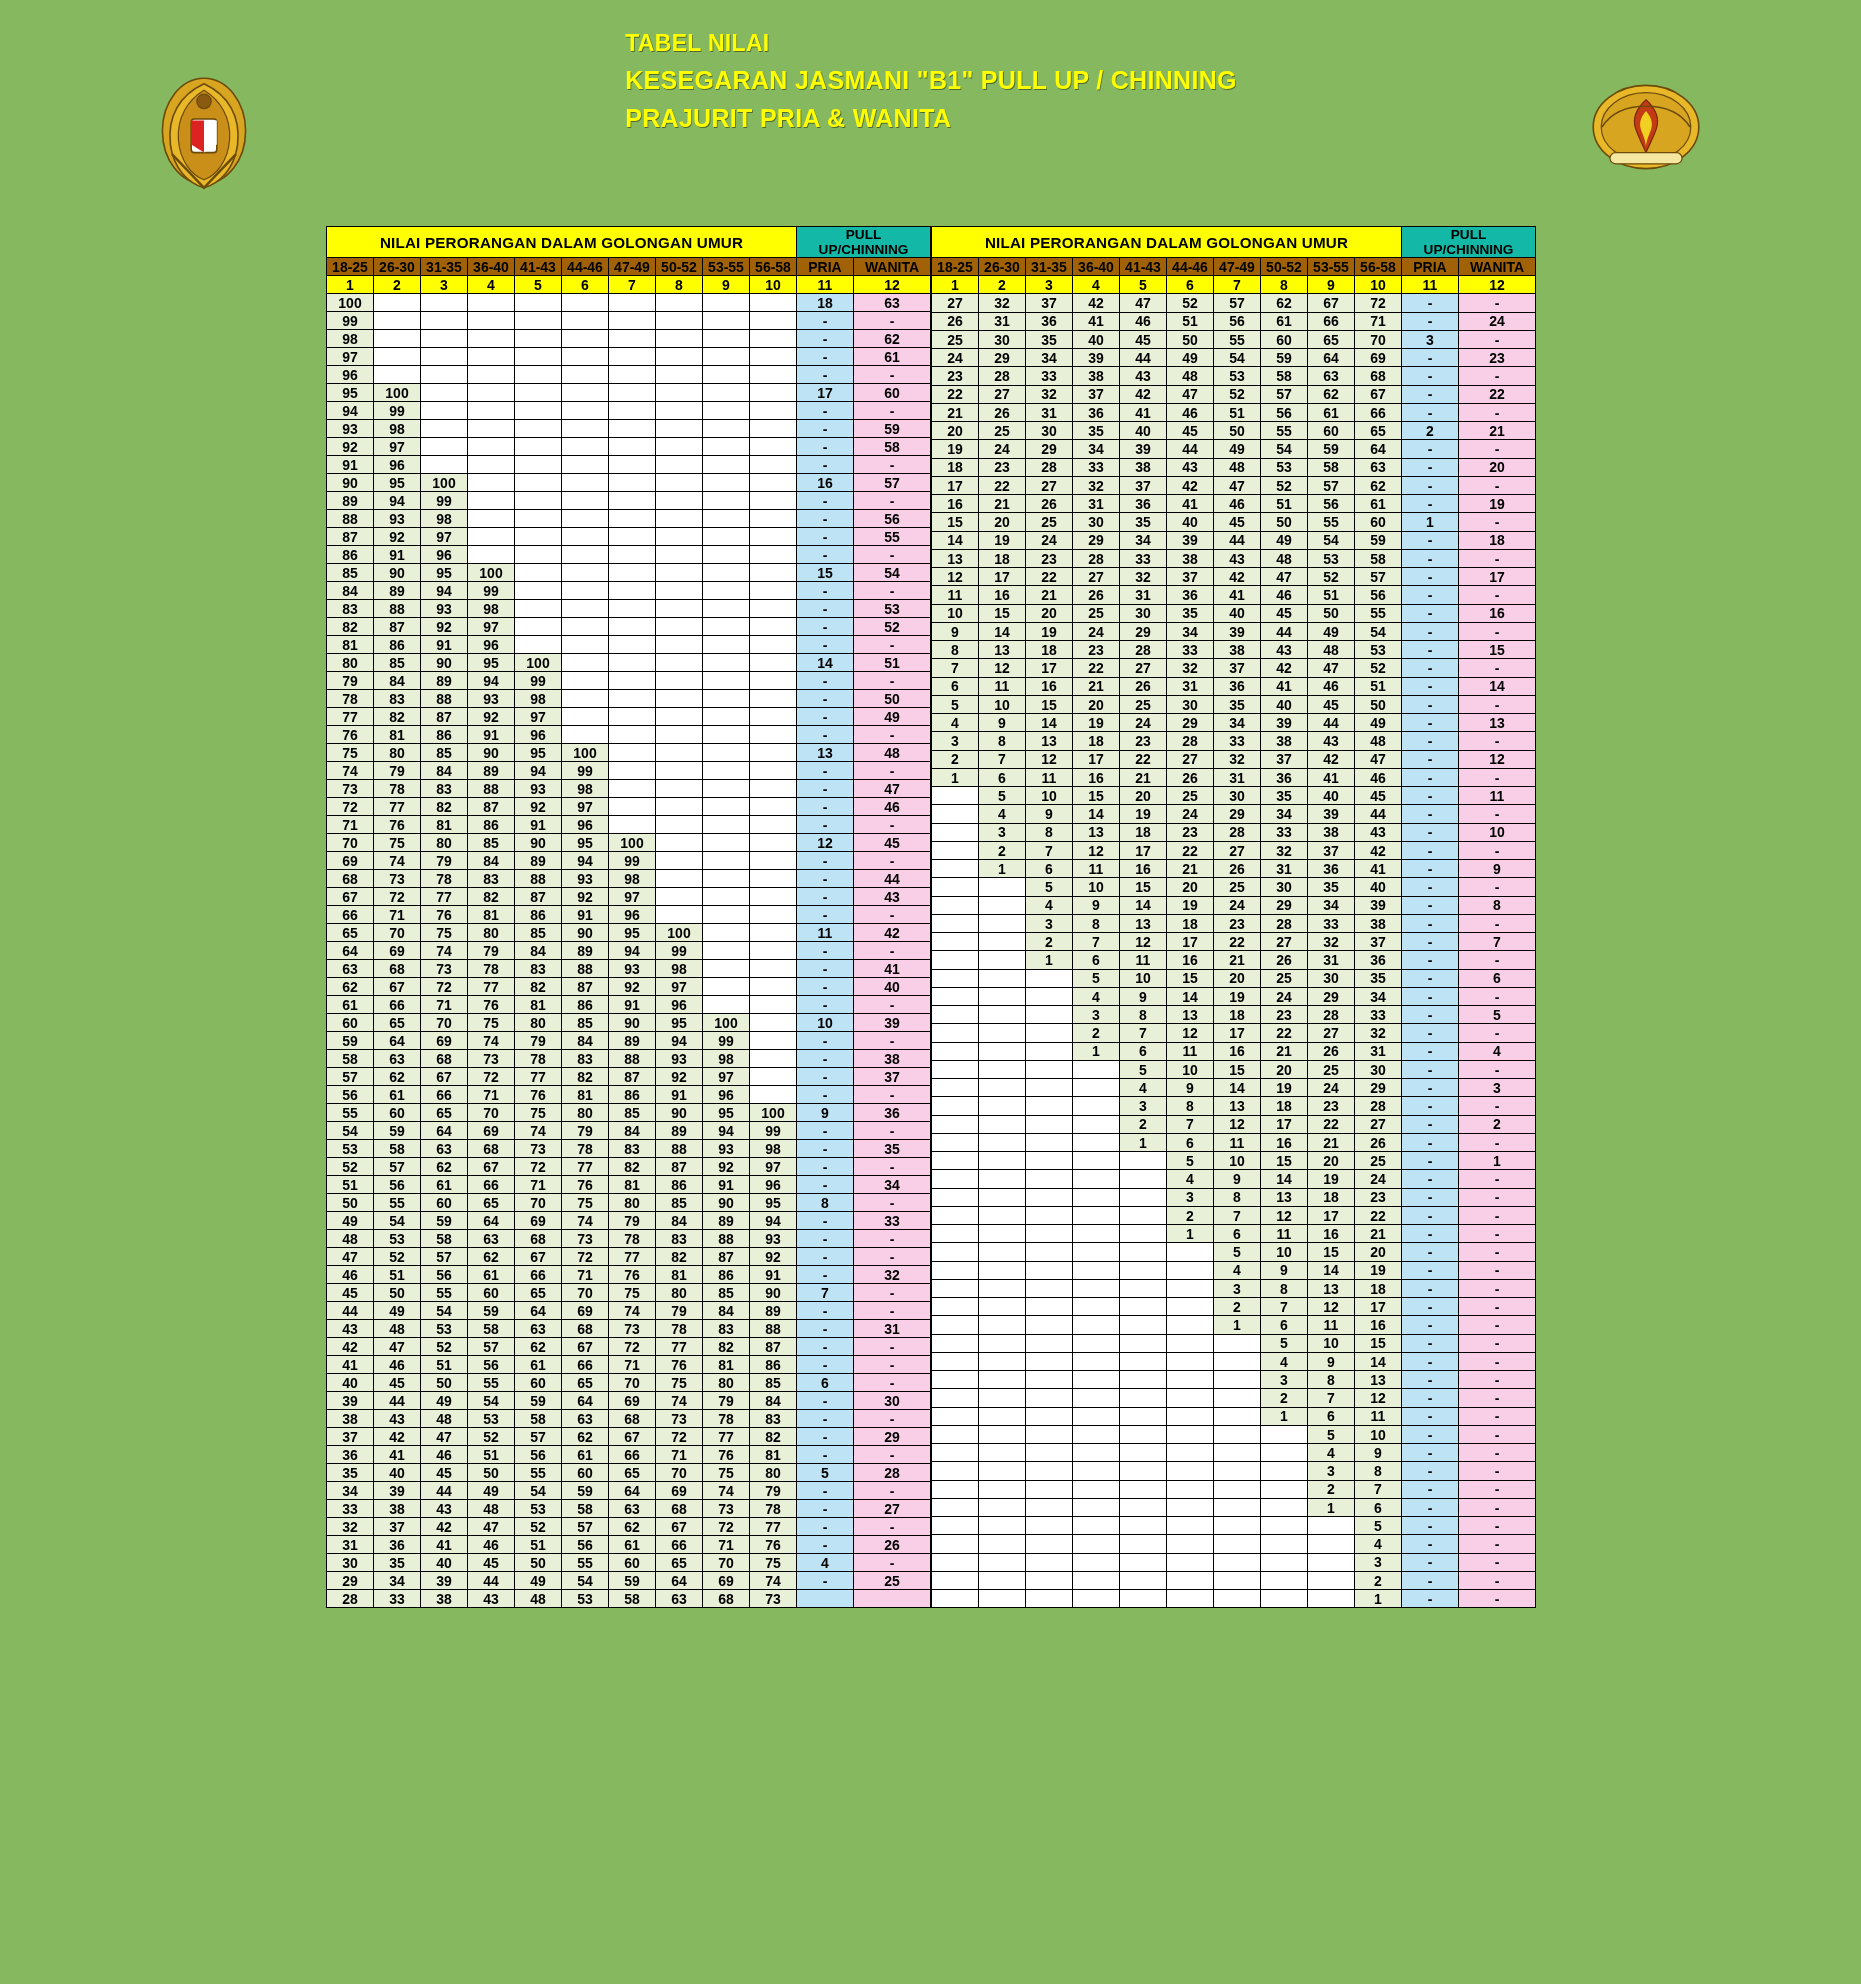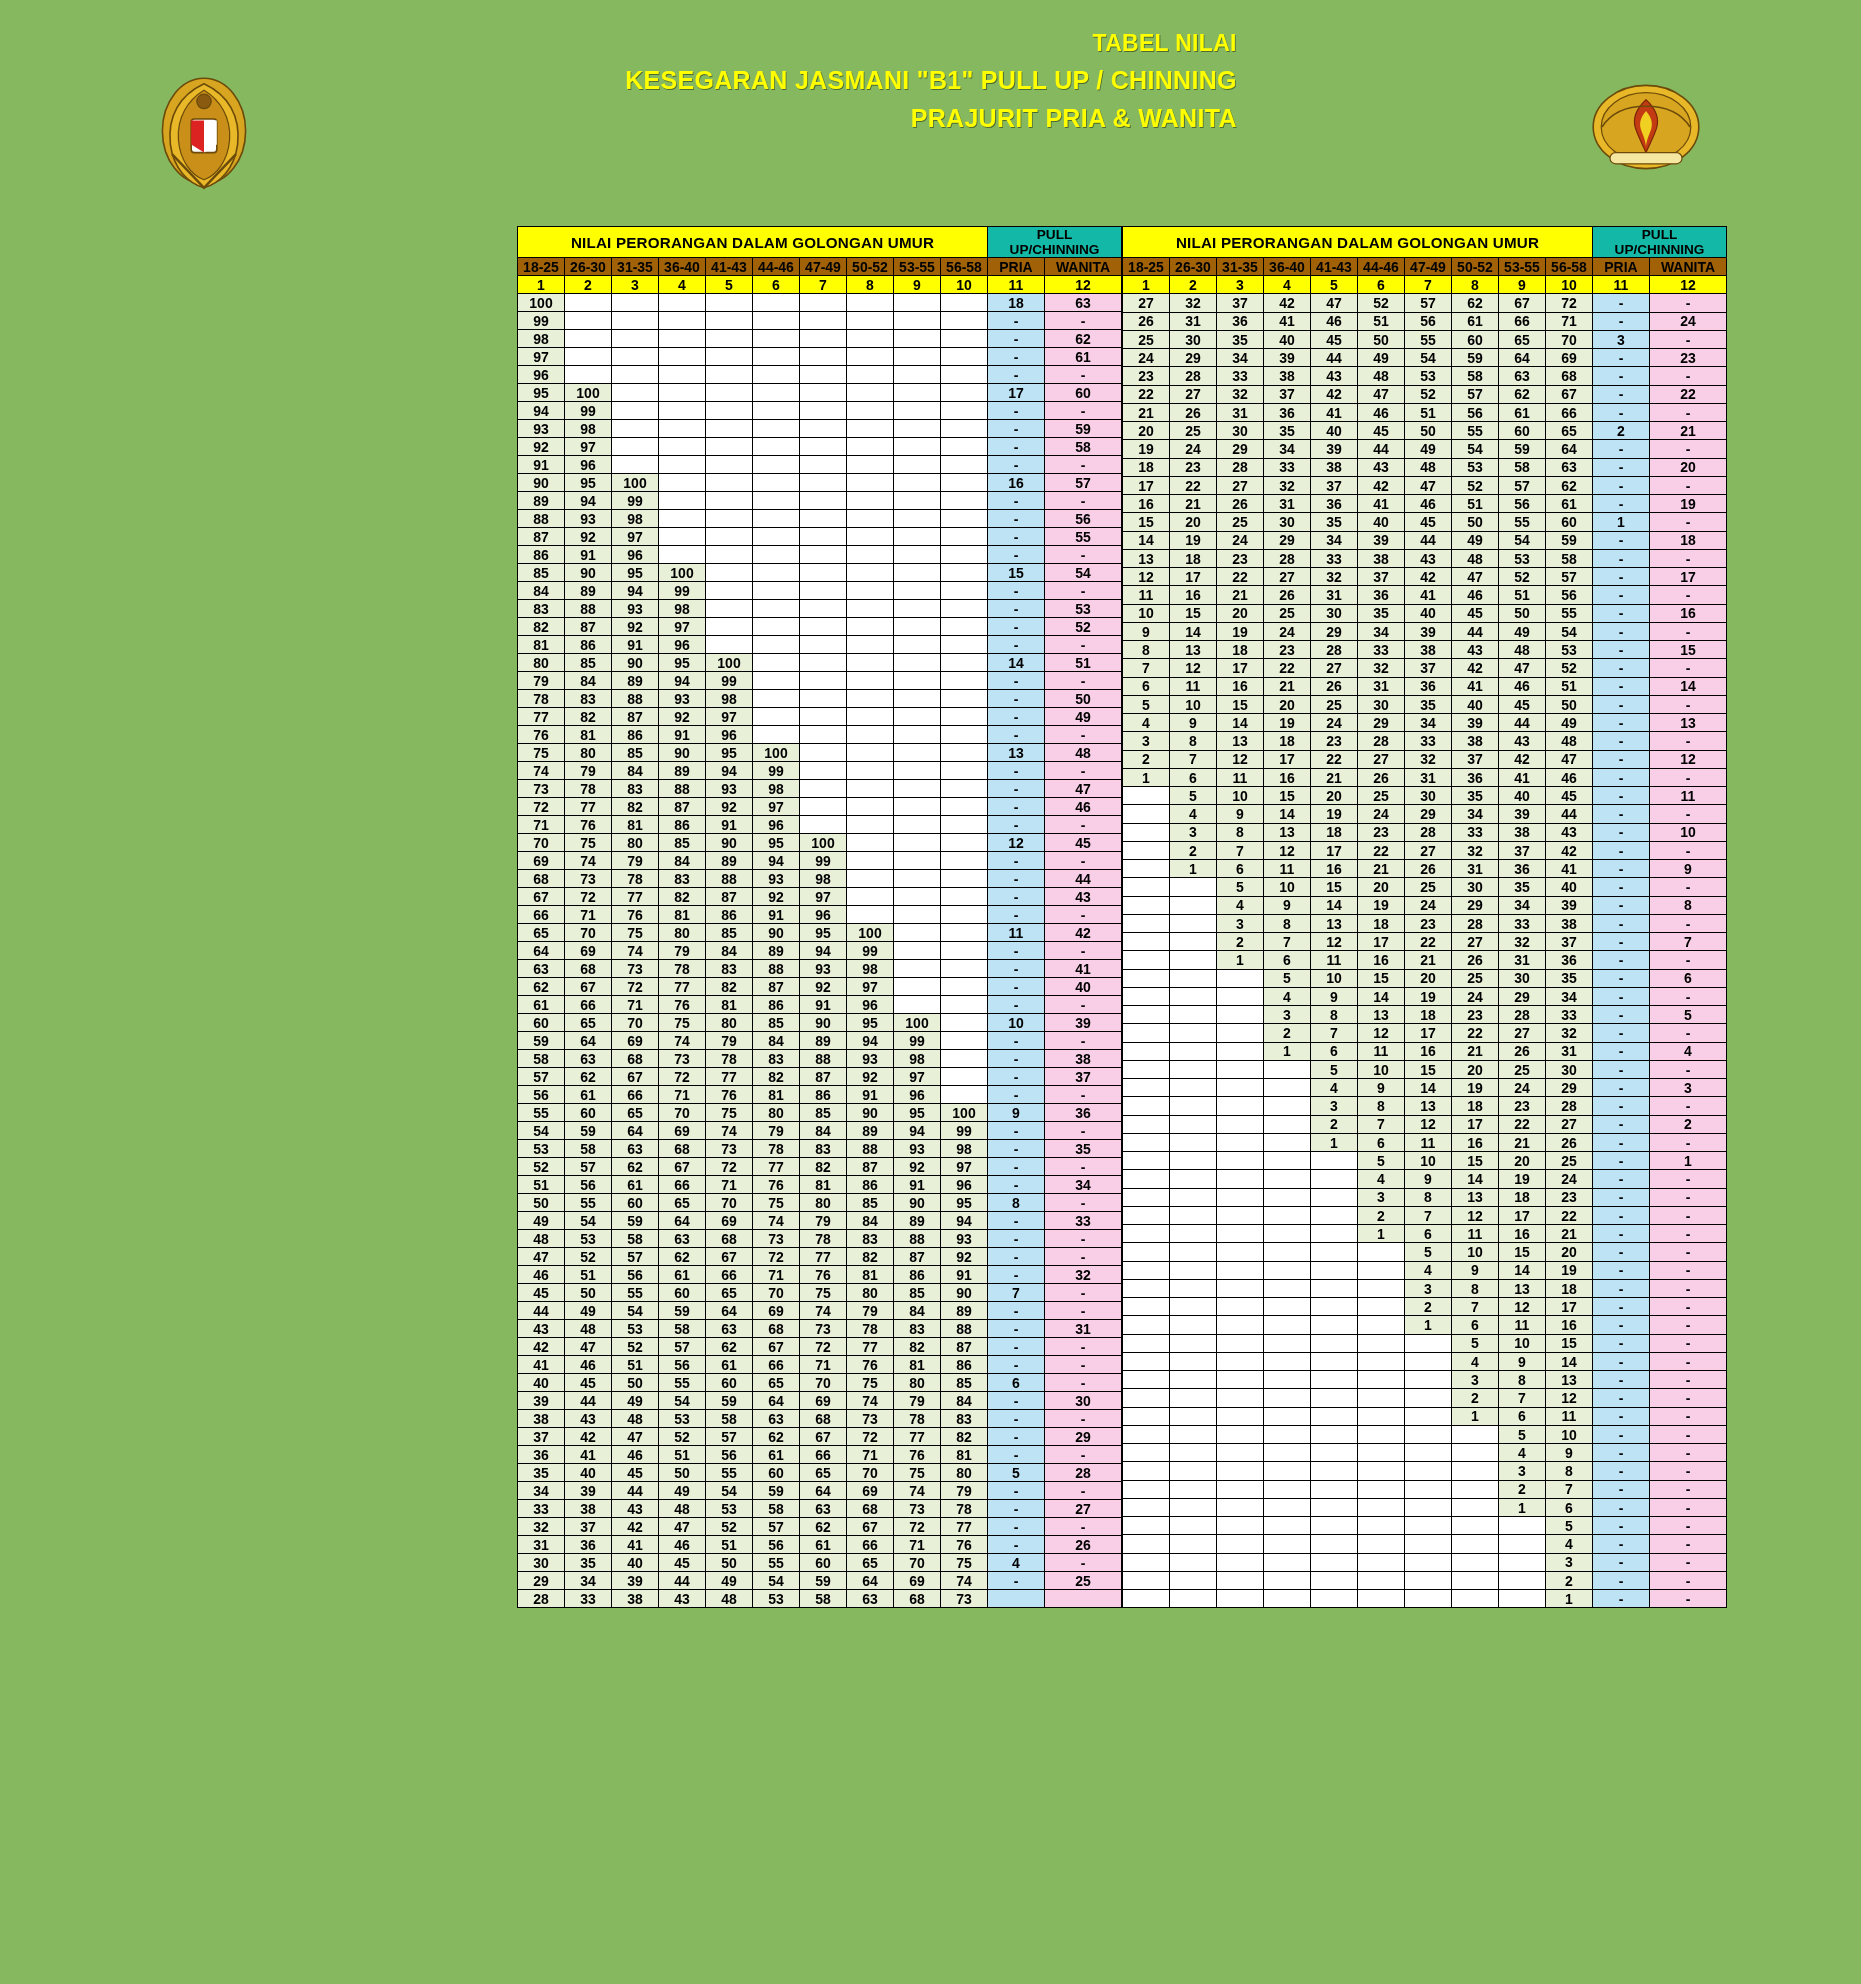--- a/index.html
+++ b/index.html
@@ -28,21 +28,21 @@
   }
   .crest {
     position: absolute;
     top: 71px;
     width: 96px;
     height: 120px;
   }
   .crest-left { left: 156px; }
   .crest-right { right: 156px; top: 79px; width: 120px; height: 96px;}
   .title-block {
-    text-align: right;
+    text-align: left;
     margin-top: 11px;
   }
   .title-line {
     color: #ffff00;
     font-weight: bold;
     font-size: 23px;
     letter-spacing: 0.3px;
     text-shadow: 0.8px 0.8px 0 #4d6b33;
     line-height: 1.52;
     white-space: nowrap;
@@ -51,21 +51,21 @@
     font-size: 25px;
   }
 
   
   .tables {
     position: absolute;
     top: 226px;
     left: 0;
     width: 1862px;
     display: flex;
-    justify-content: flex-end;
+    justify-content: center;
     padding: 0 135px;
     box-sizing: border-box;
   }
   table.score {
     border-collapse: collapse;
     table-layout: fixed;
     background: #ffffff;
     font-size: 14px;
   }
   table.score td, table.score th {

